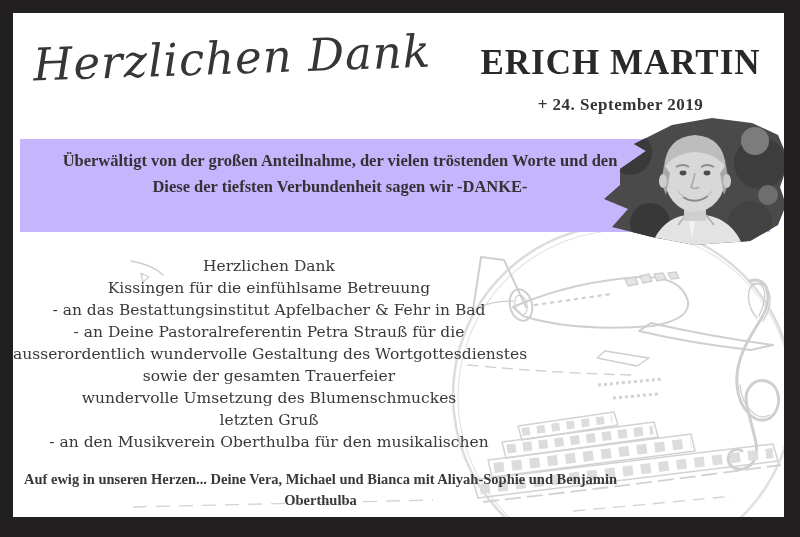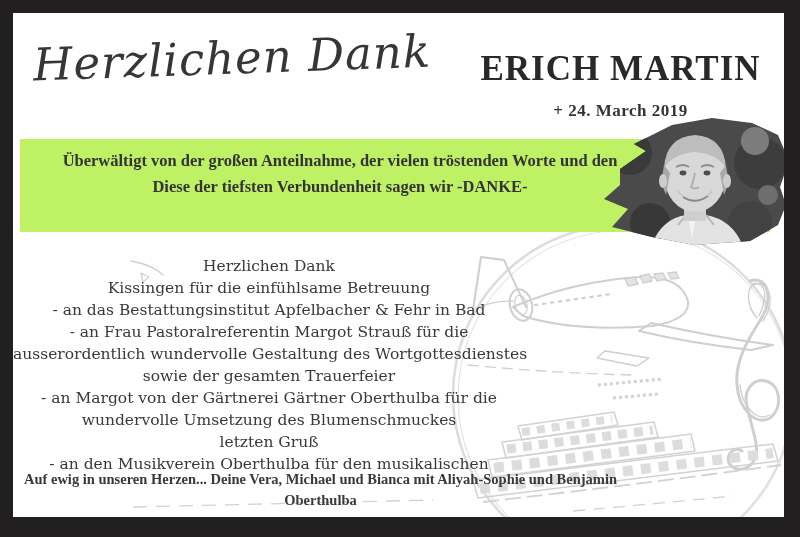--- a/index.html
+++ b/index.html
@@ -12,29 +12,29 @@
     position:absolute;left:13px;top:13px;right:16px;bottom:20px;
     background:#ffffff;overflow:hidden;
   }
   .bg-sketch{position:absolute;left:0;top:0;width:771px;height:504px;}
   .script-title{
     position:absolute;left:20px;top:18px;width:430px;
     font-family:"DejaVu Serif",serif;font-style:italic;
     font-size:45px;color:#383537;letter-spacing:1px;
     transform:rotate(-2deg);white-space:nowrap;
   }
-  .name-block{position:absolute;left:455px;top:36px;width:305px;text-align:center;}
+  .name-block{position:absolute;left:455px;top:30px;width:305px;text-align:center;}
   .deceased-name{
     font-size:35px;font-weight:600;color:#2b282a;letter-spacing:1px;
     white-space:nowrap;
   }
   .death-date{margin-top:12px;font-size:17px;font-weight:700;color:#353335;letter-spacing:.5px;}
   .band{
     position:absolute;left:7px;top:126px;width:750px;height:93px;
-    background:#bef264;
+    background:#c4b5fd;
   }
   .band-text{
     position:absolute;left:6px;top:9px;width:628px;
     text-align:center;font-weight:700;color:#343235;
     font-size:16.5px;line-height:26px;letter-spacing:0;
   }
   .band-line{white-space:nowrap;}
   .portrait{position:absolute;left:577px;top:100px;width:200px;height:136px;}
   .body-block{
     position:absolute;left:0px;top:242px;width:512px;
@@ -96,21 +96,21 @@
         <path d="M560,498 Q650,490 720,483" stroke-dasharray="12 8" stroke-width="1.3"></path>
         <path d="M585,372 L650,366" stroke-dasharray="3 3" stroke-width="3"></path>
         <path d="M600,385 L645,381" stroke-dasharray="3 3" stroke-width="3"></path>
       </g>
     </svg>
 
     <div class="script-title">Herzlichen Dank</div>
 
     <div class="name-block">
       <div class="deceased-name">ERICH MARTIN</div>
-      <div class="death-date">+ 24. March 2019</div>
+      <div class="death-date">+ 24. September 2019</div>
     </div>
 
     <div class="band">
       <div class="band-text">
         <div class="band-line">Überwältigt von der großen Anteilnahme, der vielen tröstenden Worte und den</div>
         <div class="band-line">Diese der tiefsten Verbundenheit sagen wir -DANKE-</div>
       </div>
     </div>
 
     <svg class="portrait" viewBox="0 0 200 136" aria-hidden="true">
@@ -143,24 +143,23 @@
         <path d="M105,60 Q103,70 101,74 Q105,77 109,74" stroke="#aaaaaa" stroke-width="1.6" fill="none"></path>
         <path d="M93,84 Q105,92 118,83" stroke="#8a8a8a" stroke-width="2" fill="none"></path>
         <path d="M88,78 Q90,82 94,83 M122,78 Q120,82 116,83" stroke="#bfbfbf" stroke-width="1.2" fill="none"></path>
       </g>
     </svg>
 
     <div class="body-block">
       <div class="body-line">Herzlichen Dank</div>
       <div class="body-line">Kissingen für die einfühlsame Betreuung</div>
       <div class="body-line">- an das Bestattungsinstitut Apfelbacher &amp; Fehr in Bad</div>
-      <div class="body-line">- an Frau Pastoralreferentin Margot Strauß für die</div>
+      <div class="body-line">- an Deine Pastoralreferentin Petra Strauß für die</div>
       <div class="body-line">ausserordentlich wundervolle Gestaltung des Wortgottesdienstes</div>
       <div class="body-line">sowie der gesamten Trauerfeier</div>
-      <div class="body-line">- an Margot von der Gärtnerei Gärtner Oberthulba für die</div>
       <div class="body-line">wundervolle Umsetzung des Blumenschmuckes</div>
       <div class="body-line">letzten Gruß</div>
       <div class="body-line">- an den Musikverein Oberthulba für den musikalischen</div>
     </div>
 
     <div class="closing">
       <div>Auf ewig in unseren Herzen... Deine Vera, Michael und Bianca mit Aliyah-Sophie und Benjamin</div>
       <div>Oberthulba</div>
     </div>
 

